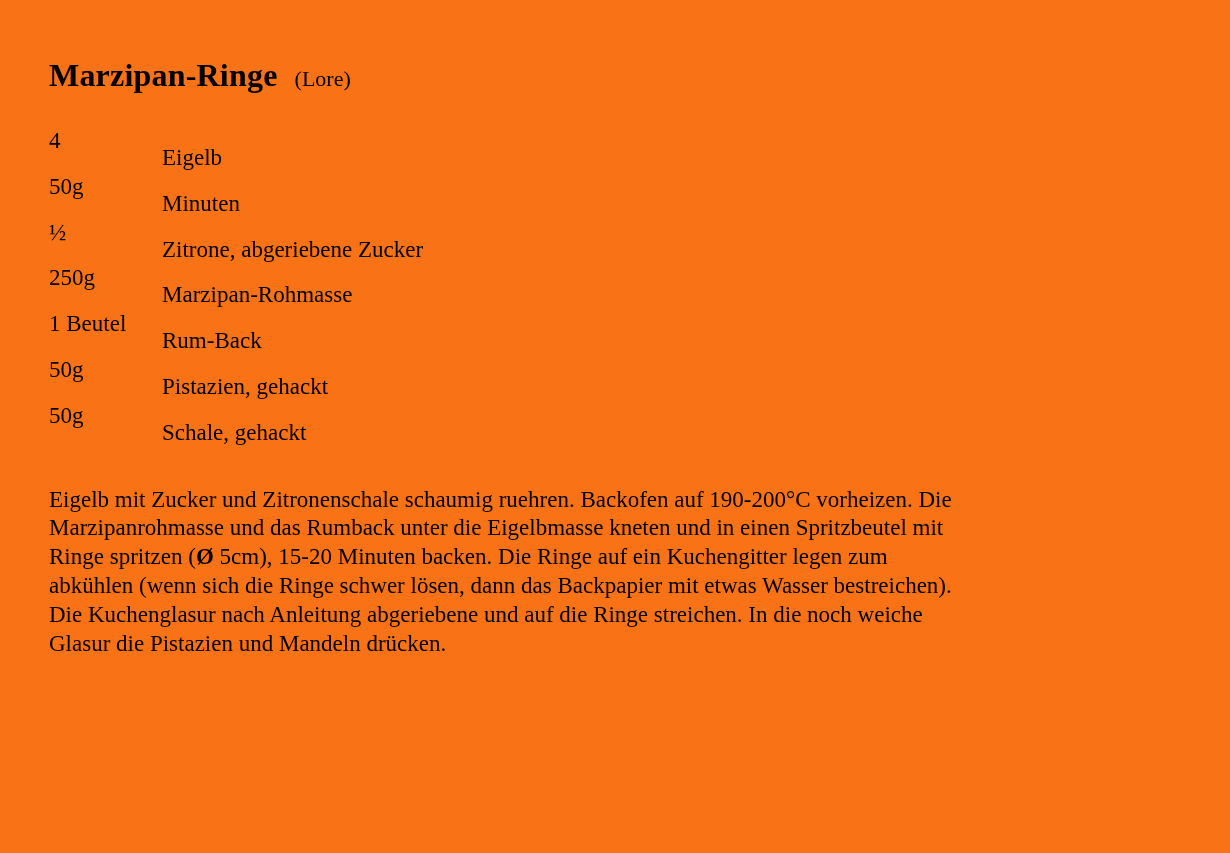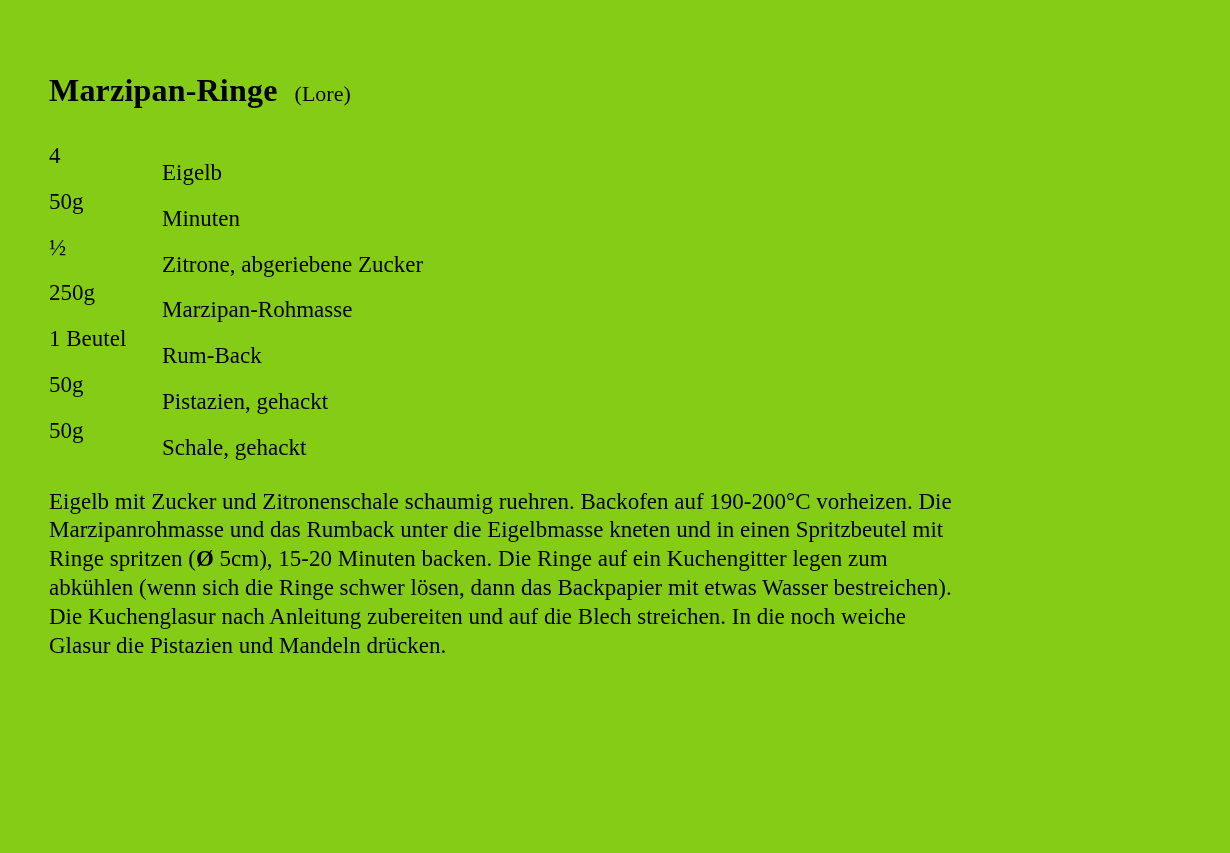--- a/index.html
+++ b/index.html
@@ -4,26 +4,26 @@
 <style>
   html, body {
     margin: 0;
     padding: 0;
     background: #ffffff;
   }
   .page {
     position: relative;
     width: 1230px;
     height: 853px;
-    background: #84cc16;
+    background: #f97316;
     color: #000000;
     font-family: "Liberation Serif", serif;
     overflow: hidden;
     box-sizing: border-box;
-    padding: 72px 0 0 49px;
+    padding: 57px 0 0 49px;
   }
   .title-line {
     margin: 0;
     font-weight: normal;
     white-space: nowrap;
   }
   .title {
     font-size: 32px;
     font-weight: bold;
     letter-spacing: 0.2px;
@@ -43,21 +43,21 @@
   }
   .ingredient-qty {
     width: 113px;
     flex: 0 0 113px;
   }
   .ingredient-name {
     flex: 1;
     margin-top: 17px;
   }
   .instructions {
-    margin-top: 25px;
+    margin-top: 38px;
     font-size: 23px;
     line-height: 28.8px;
     width: 1000px;
   }
   .instr-line {
     white-space: pre-wrap;
   }
   .diameter-symbol {
     font-weight: bold;
   }
@@ -101,17 +101,17 @@
       <span class="ingredient-qty">50g</span>
       <span class="ingredient-name">Schale, gehackt</span>
     </div>
   </div>
 
   <div class="instructions">
     <div class="instr-line">Eigelb mit Zucker und Zitronenschale schaumig ruehren. Backofen auf 190-200°C vorheizen. Die</div>
     <div class="instr-line">Marzipanrohmasse und das Rumback unter die Eigelbmasse kneten und in einen Spritzbeutel mit</div>
     <div class="instr-line"><span>Ringe spritzen (</span><span class="diameter-symbol">Ø</span><span> 5cm), 15-20 Minuten backen. Die Ringe auf ein Kuchengitter legen zum</span></div>
     <div class="instr-line">abkühlen (wenn sich die Ringe schwer lösen, dann das Backpapier mit etwas Wasser bestreichen).</div>
-    <div class="instr-line">Die Kuchenglasur nach Anleitung zubereiten und auf die Blech streichen. In die noch weiche</div>
+    <div class="instr-line">Die Kuchenglasur nach Anleitung abgeriebene und auf die Ringe streichen. In die noch weiche</div>
     <div class="instr-line">Glasur die Pistazien und Mandeln drücken.</div>
   </div>
 
 </div>
 
 </body></html>

